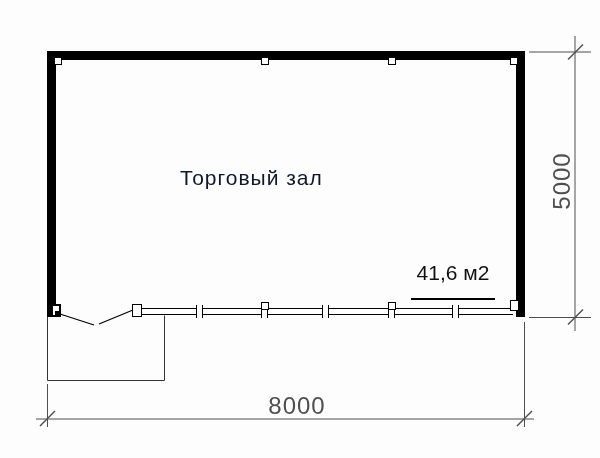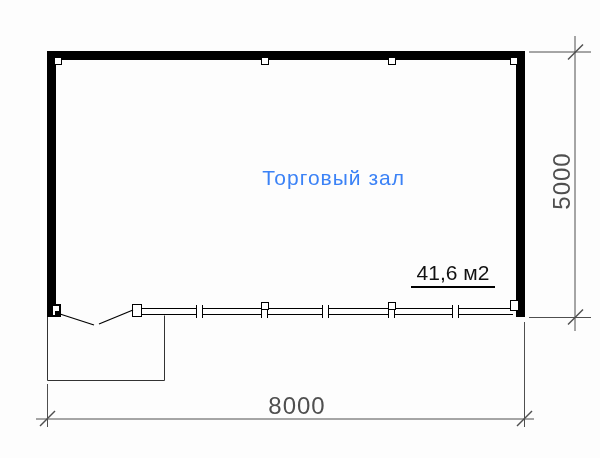--- a/index.html
+++ b/index.html
@@ -43,26 +43,26 @@
   }
   .mullion-1{left:196px;}
   .mullion-2{left:322px;}
   .mullion-3{left:452px;}
   .mullion-p1{left:261px;}
   .mullion-p2{left:388px;}
   
   svg.linework{position:absolute;left:0;top:0;}
   
   .room-label{
-    position:absolute;left:180px;top:166px;width:225px;text-align:right;
-    font-size:21px;letter-spacing:1px;color:#3b82f6;white-space:nowrap;
+    position:absolute;left:180px;top:166px;width:225px;text-align:left;
+    font-size:21px;letter-spacing:1px;color:#0f172a;white-space:nowrap;
   }
   .area-label{
     position:absolute;left:411px;top:261px;width:84px;text-align:center;
-    font-size:21px;color:#111;border-bottom:2px solid #000;padding-bottom:1px;
+    font-size:21px;color:#111;border-bottom:2px solid #000;padding-bottom:13px;
     white-space:nowrap;
   }
   .dim-text{
     position:absolute;font-size:24px;letter-spacing:1px;
     color:var(--dimension,#4f4f4f);white-space:nowrap;text-align:center;
   }
   .dim-width-label{left:247px;top:392px;width:100px;}
   .dim-height-label{
     left:511px;top:168px;width:100px;height:26px;
     transform:rotate(-90deg);transform-origin:center;

